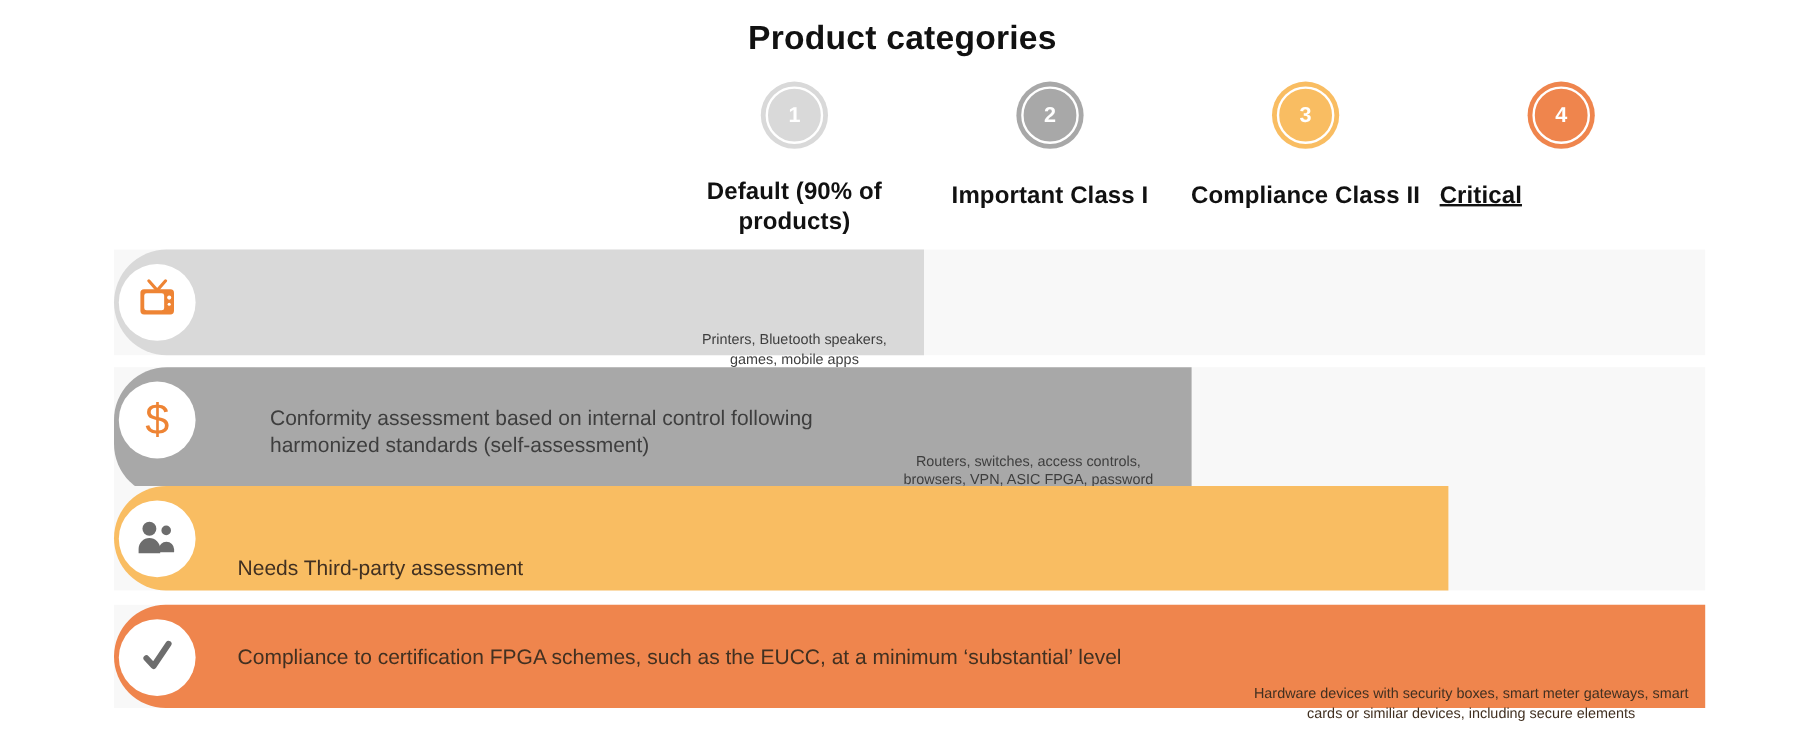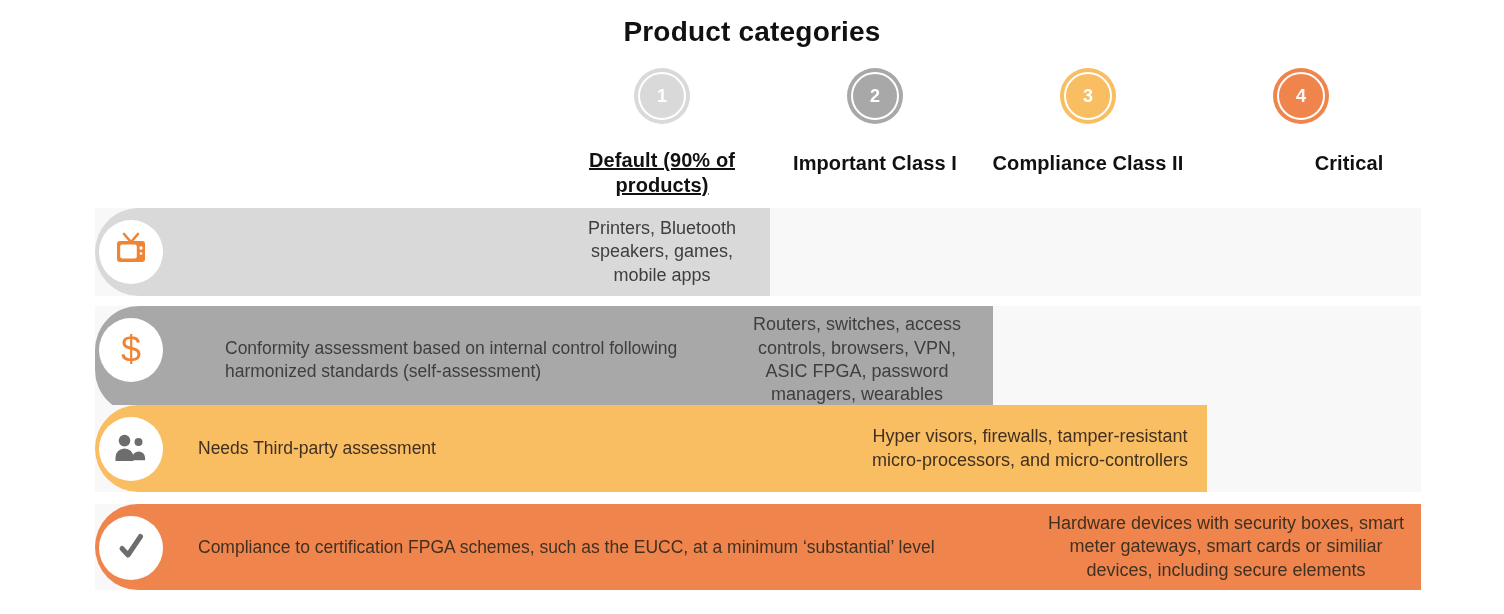--- a/index.html
+++ b/index.html
@@ -28,24 +28,24 @@
   .badge.c2 { left:847px;  background:#a8a8a8; }
   .badge.c3 { left:1060px; background:#f9bd62; }
   .badge.c4 { left:1273px; background:#ef854d; }
 
   
   .colhead {
     position:absolute; font-size:20px; font-weight:700; color:#111;
     text-align:center; line-height:1.25; letter-spacing:0.1px;
   }
   .h-cert   { left:150px;  top:161px; width:320px; }
-  .h-col1   { left:552px;  top:148px; width:220px;text-decoration:underline; }
+  .h-col1   { left:552px;  top:148px; width:220px; }
   .h-col2   { left:765px;  top:151px; width:220px; }
   .h-col3   { left:978px;  top:151px; width:220px; }
-  .h-col4   { left:1239px; top:151px; width:220px; }
+  .h-col4   { left:1124px; top:151px; width:220px;text-decoration:underline; }
 
   
   .strip { position:absolute; left:95px; width:1326px; background:#f8f8f8; }
   .bar   { position:absolute; left:95px; border-radius:44px 0 0 44px; }
   .r1 { top:208px; height:88px; }
   .r2 { top:306px; height:108px; }
   .r3 { top:405px; height:87px; }
   .r4 { top:504px; height:86px; }
   .bar.r1 { width:675px;  background:#d9d9d9; }
   .bar.r2 { width:898px;  background:#a8a8a8; }
@@ -59,27 +59,27 @@
   }
   .ic1 { top:220px; } .ic2 { top:318px; } .ic3 { top:417px; } .ic4 { top:516px; }
   .dollar-glyph { font-size:36px; line-height:1; color:#ee8434; font-weight:500; }
 
   .rowlabel {
     position:absolute; left:198px; display:flex; align-items:center;
     font-size:17.5px; line-height:1.3; color:#3e3e3e;
   }
   .rowlabel.r1 { width:360px; }
   .rowlabel.r2 { width:520px;margin-left:27px; }
-  .rowlabel.r3 { width:430px; }
+  .rowlabel.r3 { width:430px;margin-top:25px; }
   .rowlabel.r4 { width:830px; color:#40engl2f20; }
   .rowlabel.dark-warm { color:#413021; }
 
   .products {
     position:absolute; display:flex; align-items:center; justify-content:center;
-    font-size:18px; line-height:1.3; text-align:center; color:#3e3e3e;
+    font-size:12px; line-height:1.3; text-align:center; color:#3e3e3e;margin-top:40px;
   }
   .products.p1 { left:569px;  width:186px; }
   .products.p2 { left:748px;  width:218px; }
   .products.p3 { left:870px;  width:320px; color:#413021; }
   .products.p4 { left:1036px; width:380px; color:#413021; }
 </style>
 </head>
 <body>
 
 <div class="stage">
@@ -135,21 +135,20 @@
         <g fill="#6d6d6d">
           <circle cx="26.5" cy="10" r="4.8" stroke="#ffffff" stroke-width="1.6"></circle>
           <path d="M19.5 29 v-3.2 a7.2 7.2 0 0 1 14.4 0 V29 z" stroke="#ffffff" stroke-width="1.6"></path>
           <circle cx="12.5" cy="8.6" r="5.8"></circle>
           <path d="M3.5 29 v-3.6 a9 9 0 0 1 18 0 V29 z"></path>
         </g>
       </svg>
     </span>
   </div>
   <div class="rowlabel r3 dark-warm">Needs Third-party assessment</div>
-  <div class="products p3 r3">Hyper visors, firewalls, tamper-resistant micro-processors, and micro-controllers</div>
 
   <div class="strip r4"></div>
   <div class="bar r4"></div>
   <div class="icon-circle ic4">
     <span>
       <svg width="34" height="32" viewBox="0 0 34 32">
         <path d="M8 18.5 L14 25 L26.5 6.5" fill="none" stroke="#6d6d6d" stroke-width="5" stroke-linecap="round" stroke-linejoin="round"></path>
       </svg>
     </span>
   </div>

